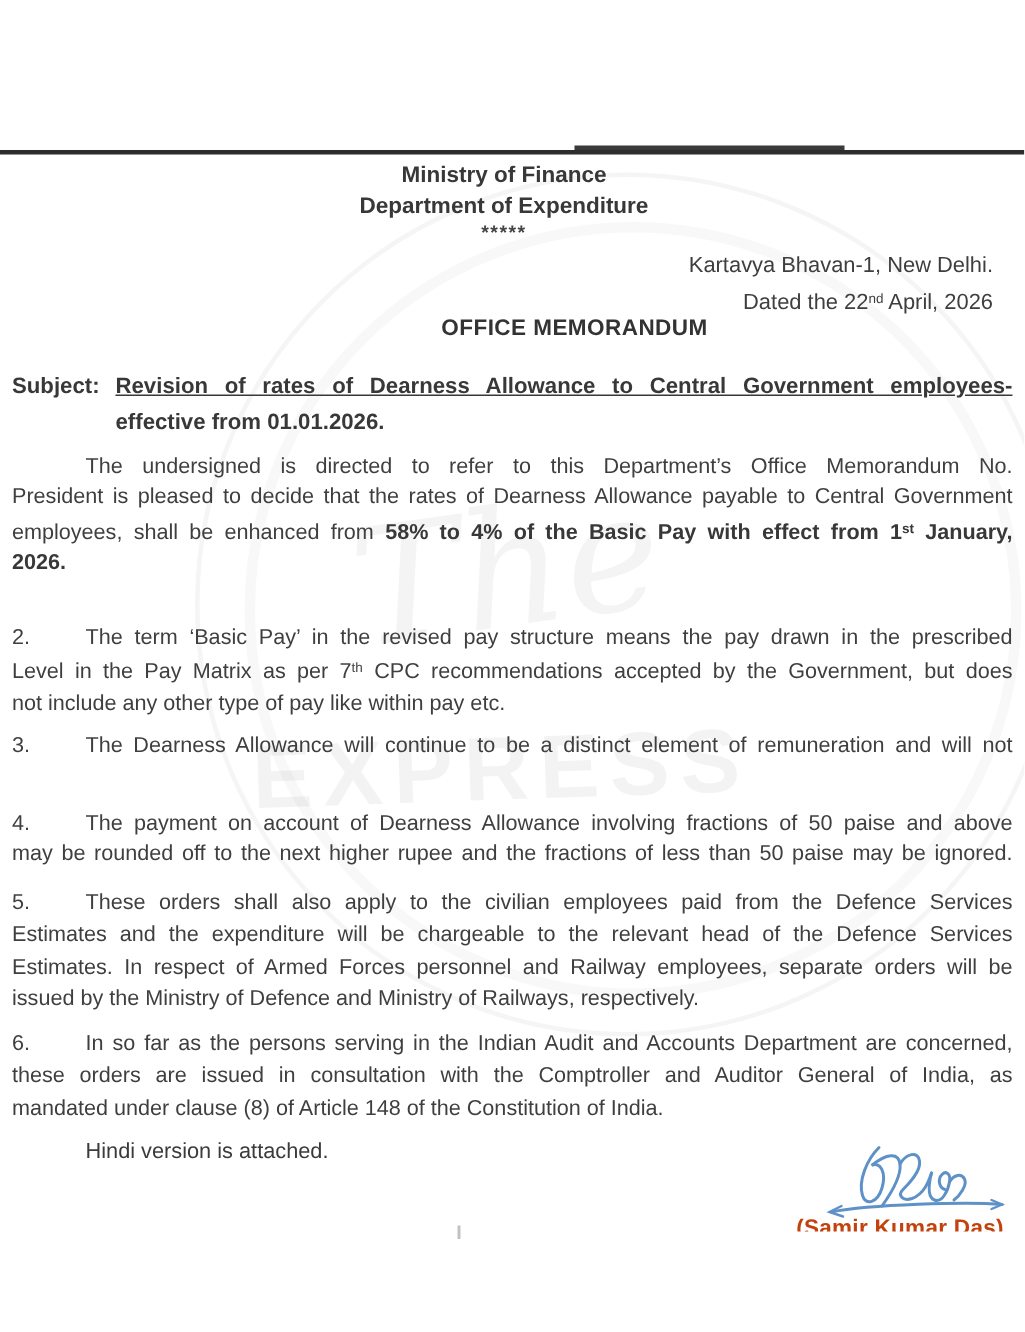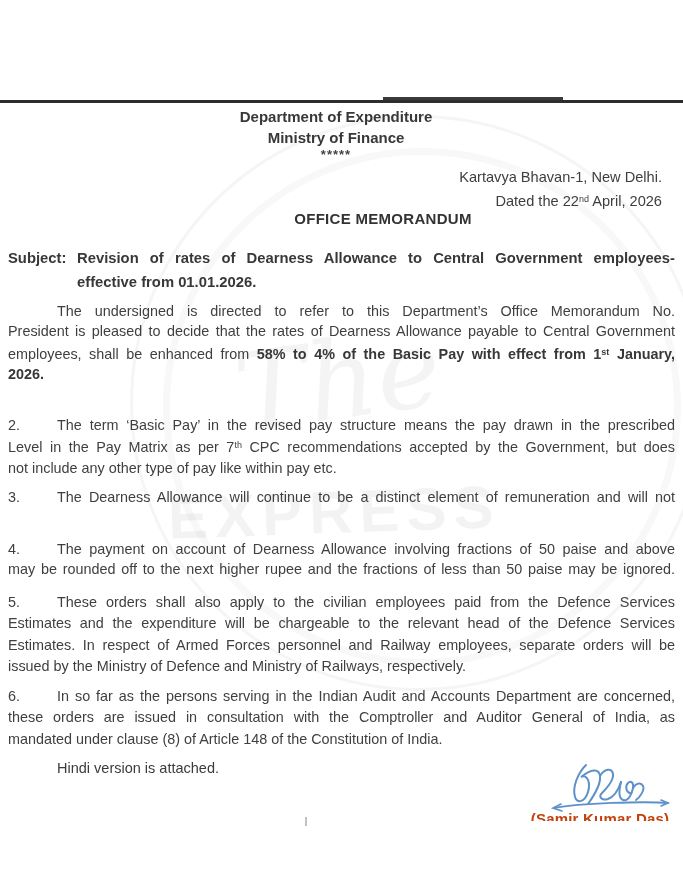--- a/index.html
+++ b/index.html
@@ -21,21 +21,21 @@
   .speck{position:absolute;left:305px;top:817px;width:2px;height:9px;background:rgba(120,120,120,0.45);z-index:2;}
   
   .content{position:absolute;left:0;top:0;width:683px;height:888px;z-index:1;filter:blur(0.2px);}
   .hdr{position:absolute;left:0;top:106px;width:672px;text-align:center;}
   .h-bold{font-size:15px;font-weight:bold;line-height:21px;color:#383838;}
   .stars{font-size:13px;font-weight:bold;line-height:13px;letter-spacing:1px;color:#444;}
   .rblock{position:absolute;right:21px;top:167px;text-align:right;font-size:14.6px;line-height:21.5px;color:#3e3e3e;}
   .om{position:absolute;left:0;top:210px;width:672px;text-align:center;font-size:15px;font-weight:bold;
       letter-spacing:0.3px;color:#333;padding-left:47px;}
   .subject{position:absolute;left:8px;top:248px;width:667px;font-weight:bold;font-size:14.8px;color:#383838;}
-  .subj-l1{position:relative;padding-left:69px;line-height:20px;text-align:justify;text-align-last:justify;}
+  .subj-l1{position:relative;padding-left:69px;line-height:20px;text-align:justify;text-align-last:justify;text-decoration:underline;}
   .subj-label{position:absolute;left:0;top:0;}
   .subj-l2{padding-left:69px;line-height:20px;margin-top:4px;}
   .b{position:absolute;left:8px;width:667px;font-size:14.4px;color:#3f3f3f;}
   .ln{line-height:20.4px;text-align:justify;text-align-last:justify;position:relative;}
   .ln-last{line-height:20.4px;text-align:left;position:relative;}
   .wide .ln,.wide .ln-last{line-height:21.4px;}
   .indent{padding-left:49px;}
   .num{position:absolute;left:0;top:0;}
   .sup{font-size:9px;vertical-align:4px;}
   b{font-weight:bold;color:#383838;}
@@ -55,22 +55,22 @@
   <div class="wm wm-script">The</div>
   <div class="wm wm-main">EXPRESS</div>
 
   <div class="topline"></div>
   <div class="topline2"></div>
   <div class="speck"></div>
 
   <div class="content">
 
     <div class="hdr">
+      <div class="h-bold">Ministry of Finance</div>
       <div class="h-bold">Department of Expenditure</div>
-      <div class="h-bold">Ministry of Finance</div>
       <div class="stars">*****</div>
     </div>
 
     <div class="rblock">
       <div>Kartavya Bhavan-1, New Delhi.</div>
       <div><span>Dated the 22</span><span class="sup">nd</span><span> April, 2026</span></div>
     </div>
 
     <div class="om">OFFICE MEMORANDUM</div>
 

